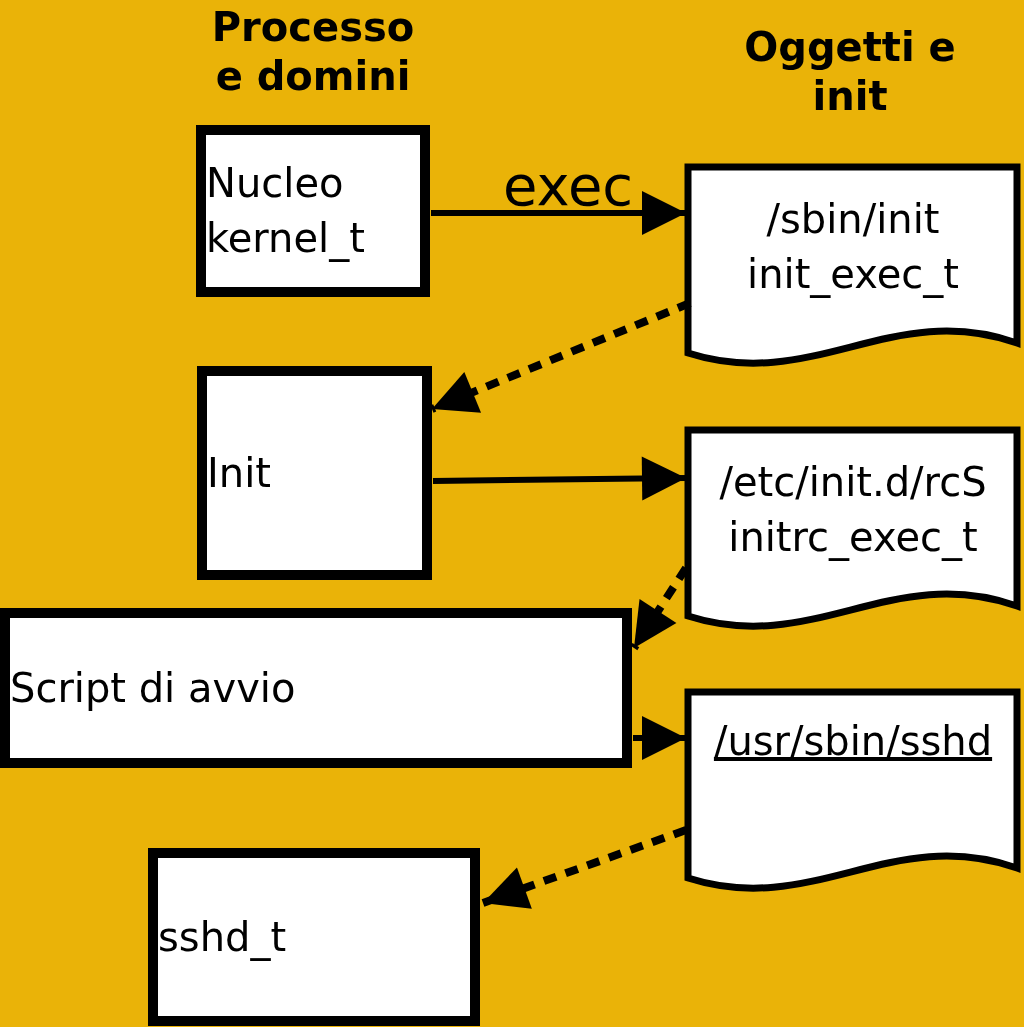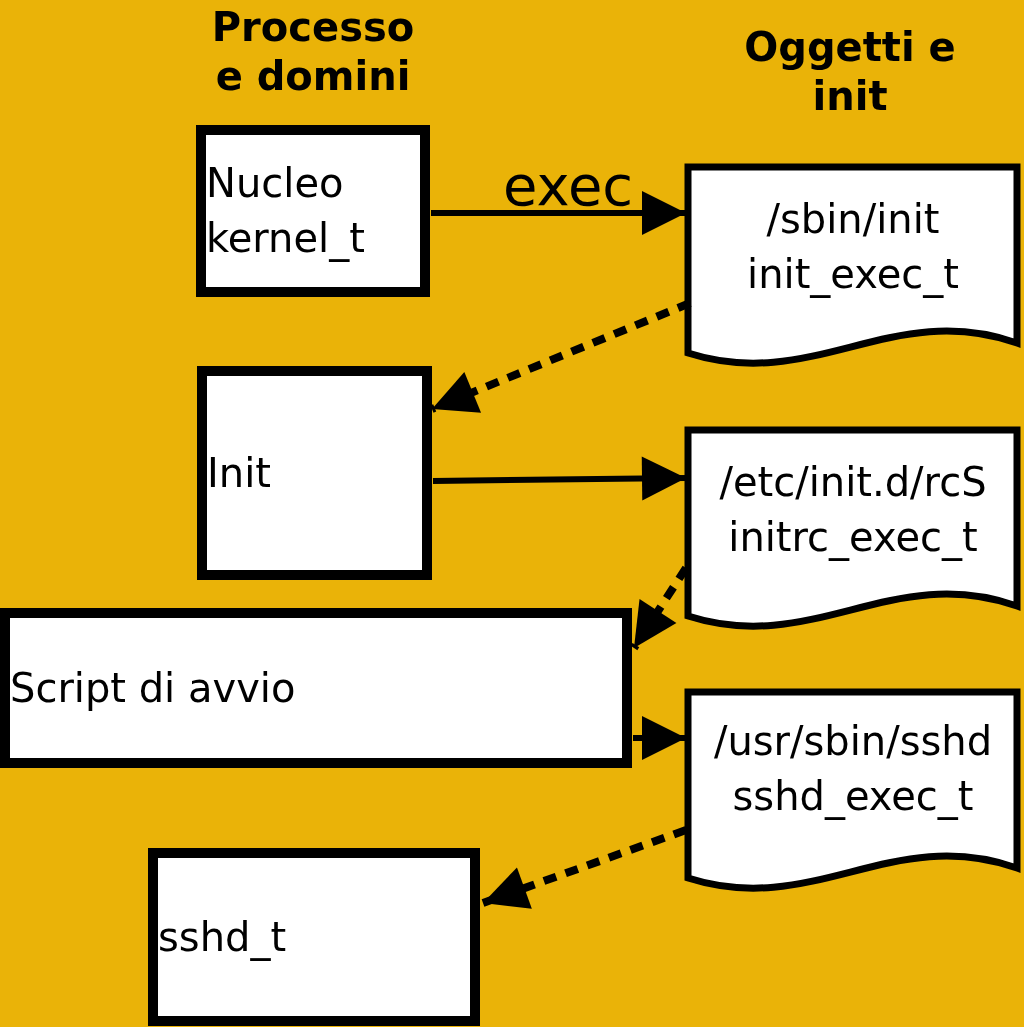--- a/index.html
+++ b/index.html
@@ -21,21 +21,21 @@
   .pbox-init{left:197px;top:366px;width:235px;height:214px;}
   .pbox-initrc{left:0px;top:608px;width:632px;height:160px;}
   .pbox-sshd{left:148px;top:848px;width:332px;height:178px;}
   .doclabel{
     position:absolute;left:688px;width:330px;text-align:center;
     font-size:40px;line-height:55px;
   }
   .doclabel span{display:block;}
   .doclabel-1{top:192px;}
   .doclabel-2{top:455px;}
-  .doclabel-3{top:714px;}
+  .doclabel-3{top:714px;text-decoration:underline;}
   .edge-label{position:absolute;left:503px;top:153px;width:120px;text-align:center;font-size:56px;}
   svg{display:block;}
 </style>
 </head>
 <body>
 
 <div class="canvas">
 
   <div class="hdr hdr-left">
     <span>Processo</span>
@@ -85,16 +85,15 @@
   <div class="doclabel doclabel-1">
     <span>/sbin/init</span>
     <span>init_exec_t</span>
   </div>
   <div class="doclabel doclabel-2">
     <span>/etc/init.d/rcS</span>
     <span>initrc_exec_t</span>
   </div>
   <div class="doclabel doclabel-3">
     <span>/usr/sbin/sshd</span>
-    <span>sshd_exec_t</span>
   </div>
 
 </div>
 
 </body></html>

